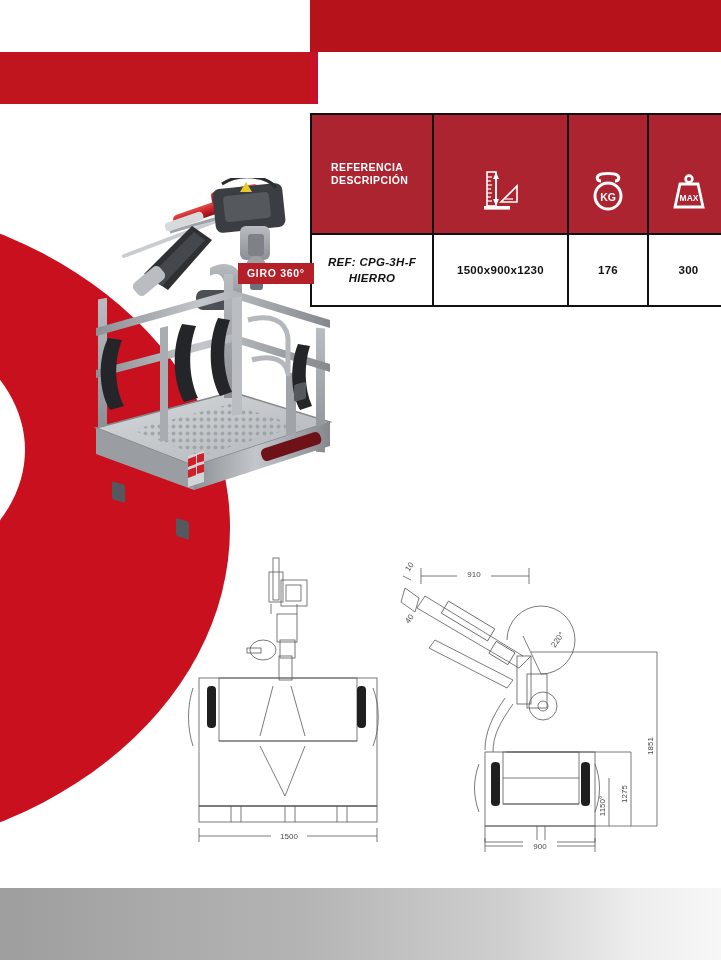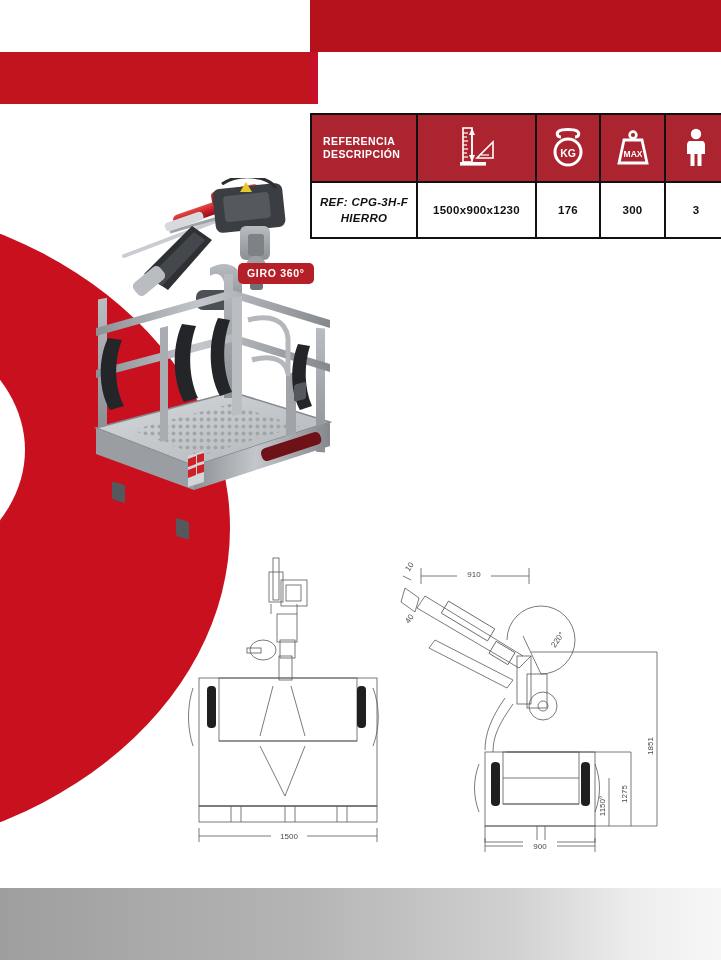--- a/index.html
+++ b/index.html
@@ -60,21 +60,21 @@
     position: absolute;
     left: 310px; top: 113px;
     width: 406px;
     border-collapse: collapse;
     table-layout: fixed;
   }
   #spec-table td {
     border: 2.5px solid #111111;
     text-align: center;
     vertical-align: middle;
-    padding: 0;
+    padding: 8px;
   }
   #spec-table tr.head-row td {
     background: #ab2430;
     height: 66px;
     color: #ffffff;
   }
   #spec-table tr.body-row td {
     background: #ffffff;
     height: 54px;
     color: #111111;
@@ -91,21 +91,21 @@
   .head-label {
     font-size: 10.5px;
     font-weight: bold;
     line-height: 13px;
     letter-spacing: .4px;
     white-space: pre-line;
     text-align: left;
     padding-left: 11px;
   }
   .ref-cell { line-height: 16px; white-space: pre-line; font-size: 11px; font-style: italic; }
-  .icon-wrap { display: flex; align-items: center; justify-content: center; height: 66px; }
+  .icon-wrap { display: flex; align-items: center; justify-content: center; height: 66px; margin-top: 36px; }
 
   
   #red-swoosh {
     position: absolute;
     left: -190px; top: 198px;
     width: 420px; height: 660px;
     background: #c8101f;
     border-radius: 0 100% 100% 0 / 0 50% 50% 0;
     z-index: 0;
   }
@@ -129,21 +129,21 @@
   
   #giro-badge {
     position: absolute;
     left: 238px; top: 263px;
     background: #b51f27;
     color: #ffffff;
     font-size: 10.5px;
     font-weight: bold;
     letter-spacing: .7px;
     padding: 4px 9px 5px 9px;
-    border-radius: 5px;
+    border-radius: 0;
     z-index: 6;
   }
 
   
   #drawing-front { position: absolute; left: 185px; top: 528px; z-index: 2; }
   #drawing-side  { position: absolute; left: 395px; top: 528px; z-index: 2; }
 
   .dim-text {
     font-family: "Liberation Sans", sans-serif;
     font-size: 8px;

